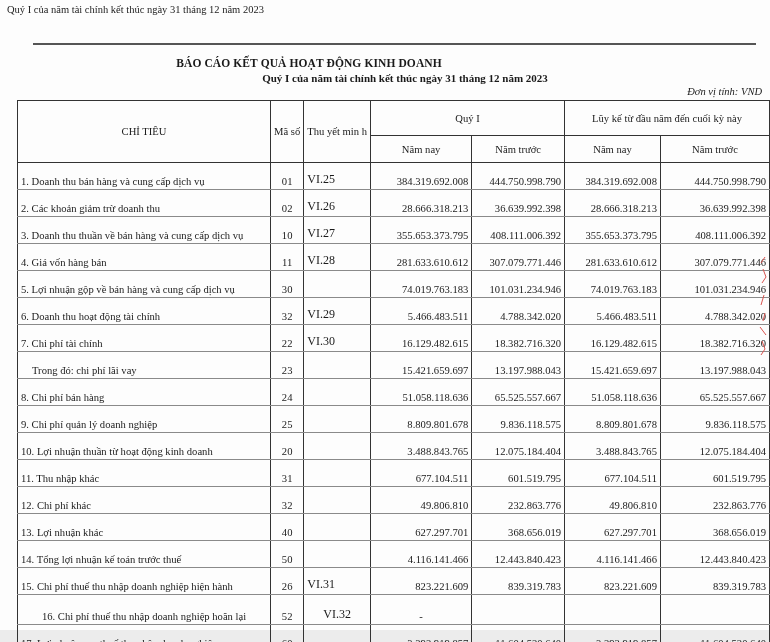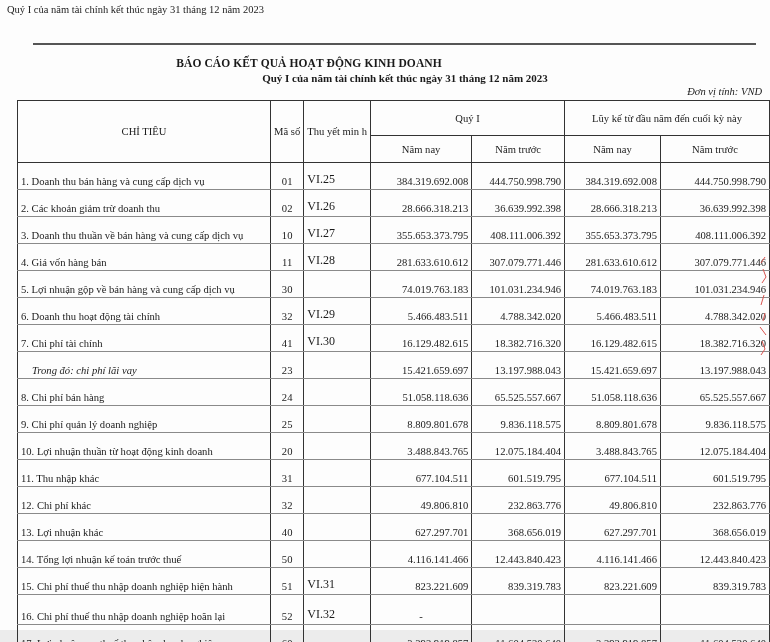--- a/index.html
+++ b/index.html
@@ -17,29 +17,29 @@
   .unit { position:absolute; right:8px; top:86px; font-style:italic; font-size:10.5px; }
   table.rep {
     position:absolute; left:17px; top:100px;
     border-collapse:collapse; font-size:10.6px; table-layout:fixed;
   }
   table.rep th, table.rep td { border:1px solid #333; padding:0 3px; white-space:nowrap; overflow:hidden; }
   table.rep td { border-top:1px solid #8a8a8a; border-bottom:1px solid #8a8a8a; }
   table.rep th { font-weight:normal; text-align:center; font-size:10.6px; }
   th.tm { font-size:10px; line-height:13px; white-space:normal; padding:0 1px;margin-top:12px; }
   td.name { text-align:left; padding-left:3px;margin-left:37px; }
-  td.name.italic { font-style:italic; padding-left:14px; }
+  td.name.italic { padding-left:14px; }
   td.code { text-align:center; }
   td.note { text-align:left; padding-left:2px; font-size:12px; }
   td.num { text-align:right; padding-right:2px; }
   td.dash { text-align:center; }
   tr.h1 th { height:34px; }
   tr.h2 th { height:26px; }
   tr.r td { height:24px; vertical-align:bottom; padding-bottom:2px; }
-  tr.r.tall td { height:27px; }
+  tr.r.tall td { height:27px;text-align:center; }
   .stamp { position:absolute; left:757px; top:255px; width:12px; height:110px; }
 </style>
 </head>
 <body>
 
 <div class="bottom-shade"></div>
 
 <div class="header-line">Quý I của năm tài chính kết thúc ngày 31  tháng 12 năm 2023</div>
 <div class="rule"></div>
 
@@ -122,21 +122,21 @@
         <td class="name">6.  Doanh thu hoạt động tài chính</td>
         <td class="code">32</td>
         <td class="note">VI.29</td>
         <td class="num">5.466.483.511</td>
         <td class="num">4.788.342.020</td>
         <td class="num">5.466.483.511</td>
         <td class="num">4.788.342.020</td>
       </tr>
       <tr class="r">
         <td class="name">7.  Chi phí tài chính</td>
-        <td class="code">41</td>
+        <td class="code">22</td>
         <td class="note">VI.30</td>
         <td class="num">16.129.482.615</td>
         <td class="num">18.382.716.320</td>
         <td class="num">16.129.482.615</td>
         <td class="num">18.382.716.320</td>
       </tr>
       <tr class="r">
         <td class="name italic">Trong đó: chi phí lãi vay</td>
         <td class="code">23</td>
         <td class="note"></td>
@@ -203,21 +203,21 @@
         <td class="name">14. Tổng lợi nhuận kế toán trước thuế</td>
         <td class="code">50</td>
         <td class="note"></td>
         <td class="num">4.116.141.466</td>
         <td class="num">12.443.840.423</td>
         <td class="num">4.116.141.466</td>
         <td class="num">12.443.840.423</td>
       </tr>
       <tr class="r">
         <td class="name">15. Chi phí thuế thu nhập doanh nghiệp hiện hành</td>
-        <td class="code">51</td>
+        <td class="code">26</td>
         <td class="note">VI.31</td>
         <td class="num">823.221.609</td>
         <td class="num">839.319.783</td>
         <td class="num">823.221.609</td>
         <td class="num">839.319.783</td>
       </tr>
       <tr class="r tall">
         <td class="name">16. Chi phí thuế thu nhập doanh nghiệp hoãn lại</td>
         <td class="code">52</td>
         <td class="note">VI.32</td>

